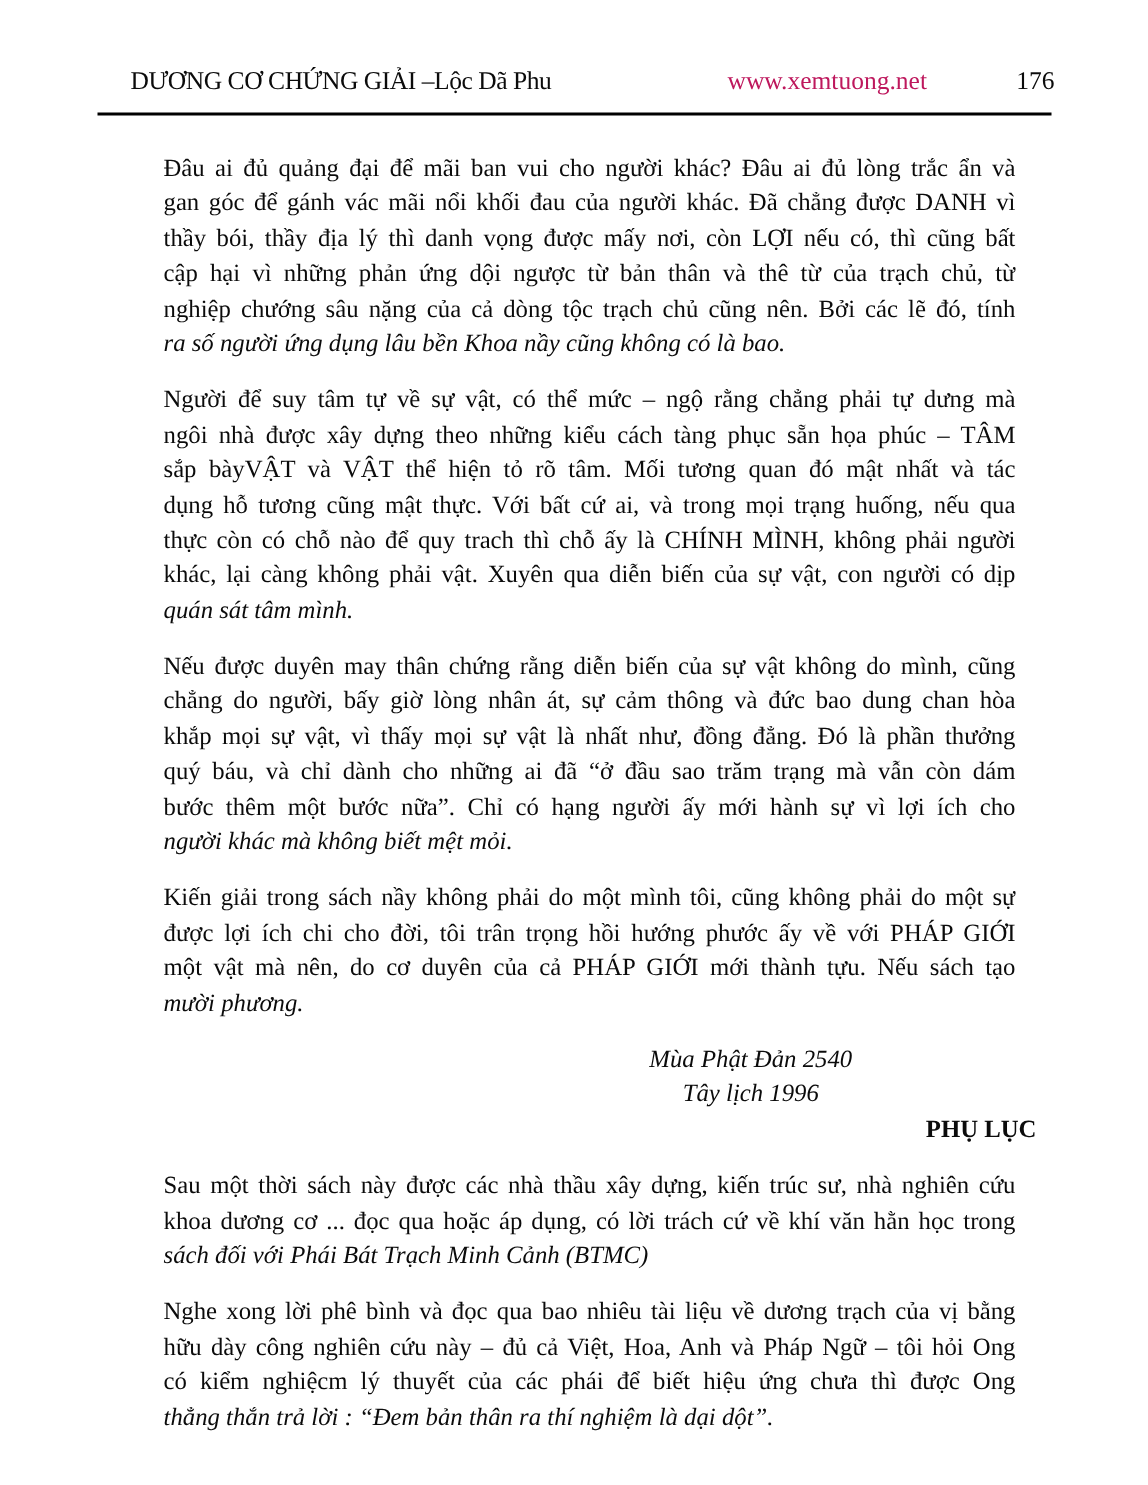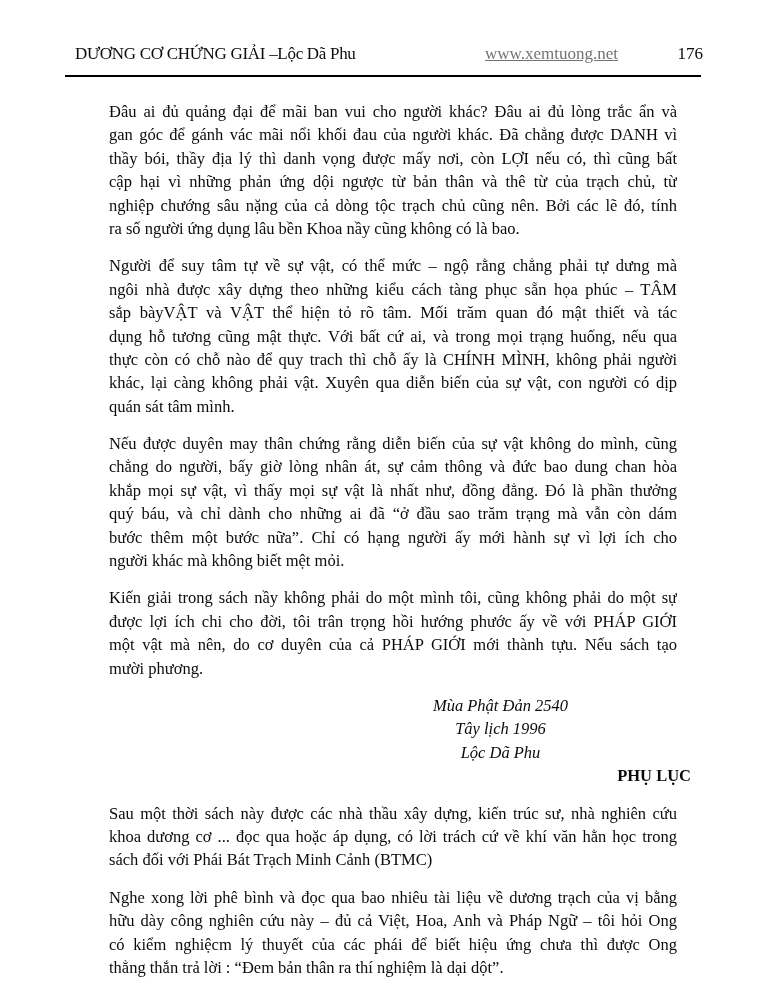--- a/index.html
+++ b/index.html
@@ -13,22 +13,22 @@
     overflow: hidden;
   }
   .header {
     position: absolute;
     top: 44px;
     left: 75px;
     width: 628px;
     height: 22px;
     font-size: 17px;
   }
-  .h-title { position: absolute; left: 0; top: 0; letter-spacing: -0.3px; white-space: nowrap; }
-  .h-link  { position: absolute; left: 410px; top: 0; color: #737373; text-decoration: underline; cursor: pointer; white-space: nowrap; text-align: center; }
+  .h-title { position: absolute; left: 12px; top: 0; letter-spacing: -0.3px; white-space: nowrap; }
+  .h-link  { position: absolute; left: 410px; top: 0; color: #be185d; cursor: pointer; white-space: nowrap; text-align: center; }
   .h-num   { position: absolute; right: 0; top: 0; }
   .rule {
     position: absolute;
     top: 75px;
     left: 65px;
     width: 636px;
     height: 2px;
     background: #000000;
   }
   .body {
@@ -39,21 +39,21 @@
     font-size: 16.5px;
     line-height: 23.4px;
   }
   .para { margin: 14px; }
   .jline {
     text-align: justify;
     text-align-last: justify;
     height: 23.4px;
     overflow: hidden;
   }
-  .jline.last { text-align-last: left; }
+  .jline.last { text-align-last: left; font-style: italic; }
   .signature {
     font-style: italic;
     padding-left: 215px;
     text-align: center;
   }
   .sig-line { height: 23.4px; overflow: hidden; text-align: center; }
   .heading {
     font-weight: bold;
     text-align: right;
     height: 23.4px;
@@ -80,21 +80,21 @@
       <div class="jline">gan góc để gánh vác mãi nổi khối đau của người khác. Đã chẳng được DANH vì</div>
       <div class="jline">thầy bói, thầy địa lý thì danh vọng được mấy nơi, còn LỢI nếu có, thì cũng bất</div>
       <div class="jline">cập hại vì những phản ứng dội ngược từ bản thân và thê từ của trạch chủ, từ</div>
       <div class="jline">nghiệp chướng sâu nặng của cả dòng tộc trạch chủ cũng nên. Bởi các lẽ đó, tính</div>
       <div class="jline last">ra số người ứng dụng lâu bền Khoa nầy cũng không có là bao.</div>
     </div>
 
     <div class="para">
       <div class="jline">Người để suy tâm tự về sự vật, có thể mức – ngộ rằng chẳng phải tự dưng mà</div>
       <div class="jline">ngôi nhà được xây dựng theo những kiểu cách tàng phục sẵn họa phúc – TÂM</div>
-      <div class="jline">sắp bàyVẬT và VẬT thể hiện tỏ rõ tâm. Mối trăm quan đó mật thiết và tác</div>
+      <div class="jline">sắp bàyVẬT và VẬT thể hiện tỏ rõ tâm. Mối tương quan đó mật nhất và tác</div>
       <div class="jline">dụng hỗ tương cũng mật thực. Với bất cứ ai, và trong mọi trạng huống, nếu qua</div>
       <div class="jline">thực còn có chỗ nào để quy trach thì chỗ ấy là CHÍNH MÌNH, không phải người</div>
       <div class="jline">khác, lại càng không phải vật. Xuyên qua diễn biến của sự vật, con người có dịp</div>
       <div class="jline last">quán sát tâm mình.</div>
     </div>
 
     <div class="para">
       <div class="jline">Nếu được duyên may thân chứng rằng diễn biến của sự vật không do mình, cũng</div>
       <div class="jline">chẳng do người, bấy giờ lòng nhân át, sự cảm thông và đức bao dung chan hòa</div>
       <div class="jline">khắp mọi sự vật, vì thấy mọi sự vật là nhất như, đồng đẳng. Đó là phần thưởng</div>
@@ -106,21 +106,20 @@
     <div class="para">
       <div class="jline">Kiến giải trong sách nầy không phải do một mình tôi, cũng không phải do một sự</div>
       <div class="jline">được lợi ích chi cho đời, tôi trân trọng hồi hướng phước ấy về với PHÁP GIỚI</div>
       <div class="jline">một vật mà nên, do cơ duyên  của cả PHÁP GIỚI mới thành tựu. Nếu sách tạo</div>
       <div class="jline last">mười phương.</div>
     </div>
 
     <div class="signature">
       <div class="sig-line">Mùa Phật Đản 2540</div>
       <div class="sig-line">Tây lịch 1996</div>
-      <div class="sig-line">Lộc Dã Phu</div>
     </div>
 
     <div class="heading">PHỤ LỤC</div>
 
     <div class="para">
       <div class="jline">Sau một thời sách này được các nhà thầu xây dựng, kiến trúc sư, nhà nghiên cứu</div>
       <div class="jline">khoa dương cơ ... đọc qua hoặc áp dụng, có lời trách cứ về khí văn hằn học trong</div>
       <div class="jline last">sách đối với Phái Bát Trạch Minh Cảnh (BTMC)</div>
     </div>
 

